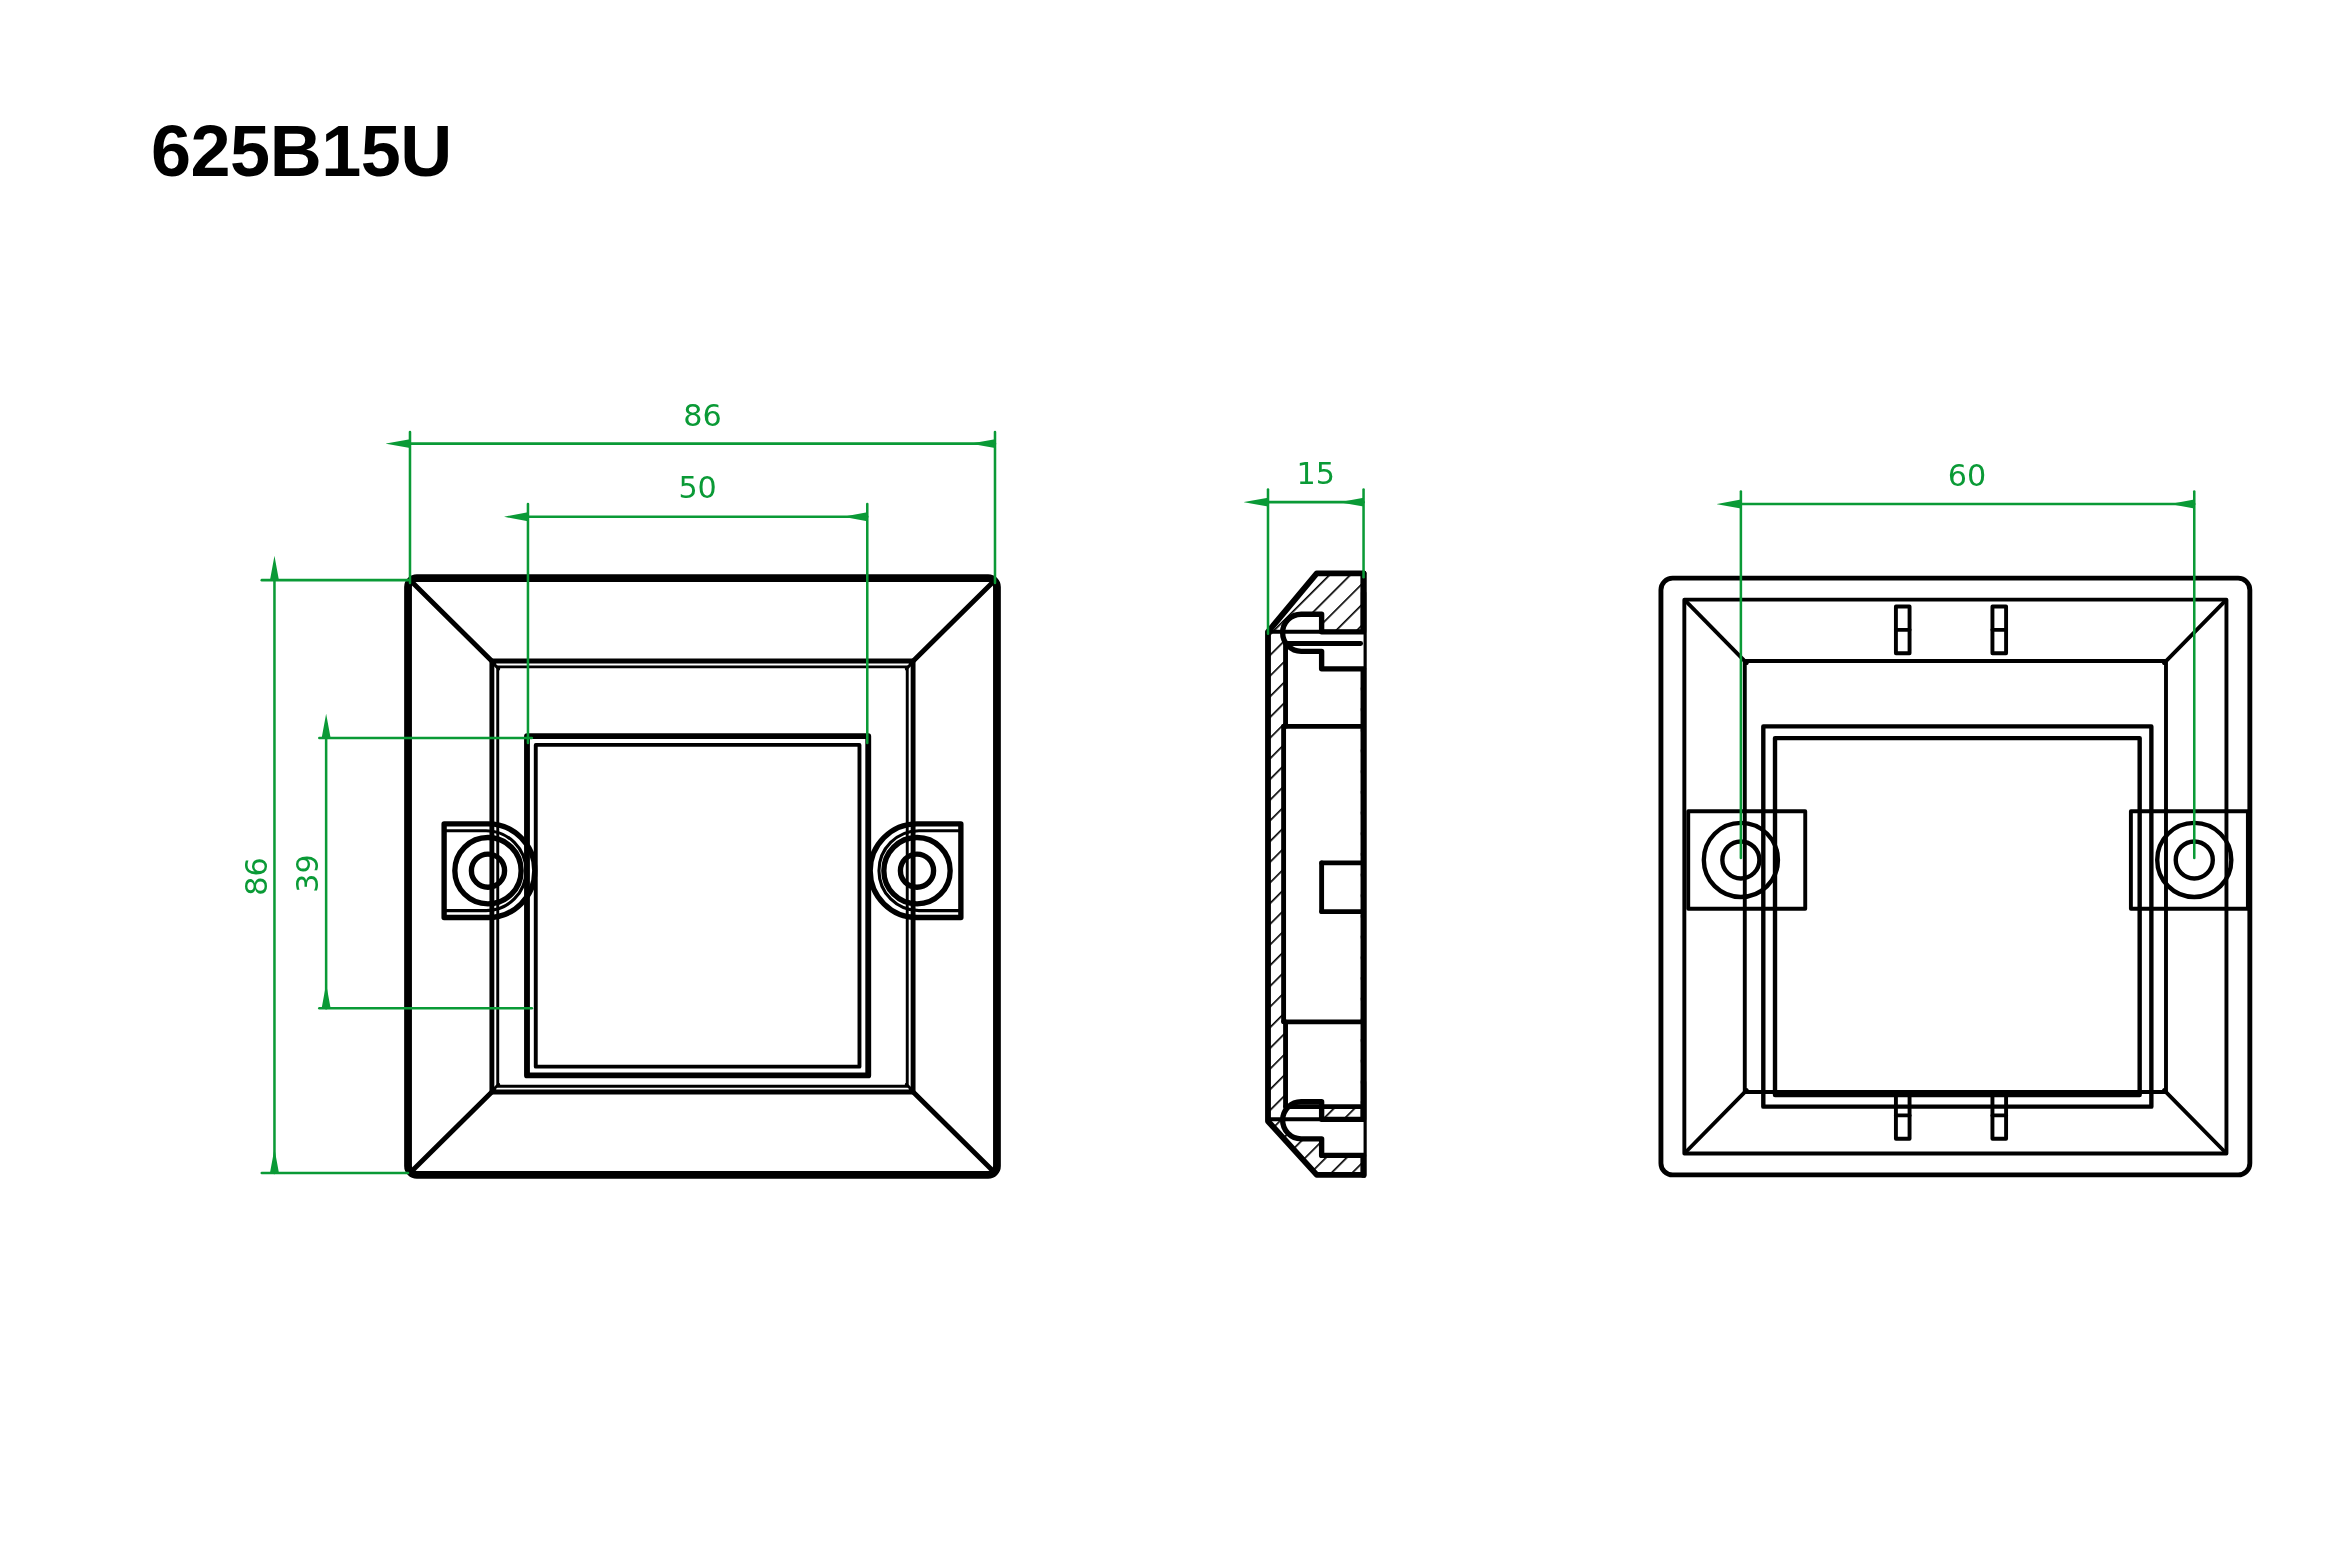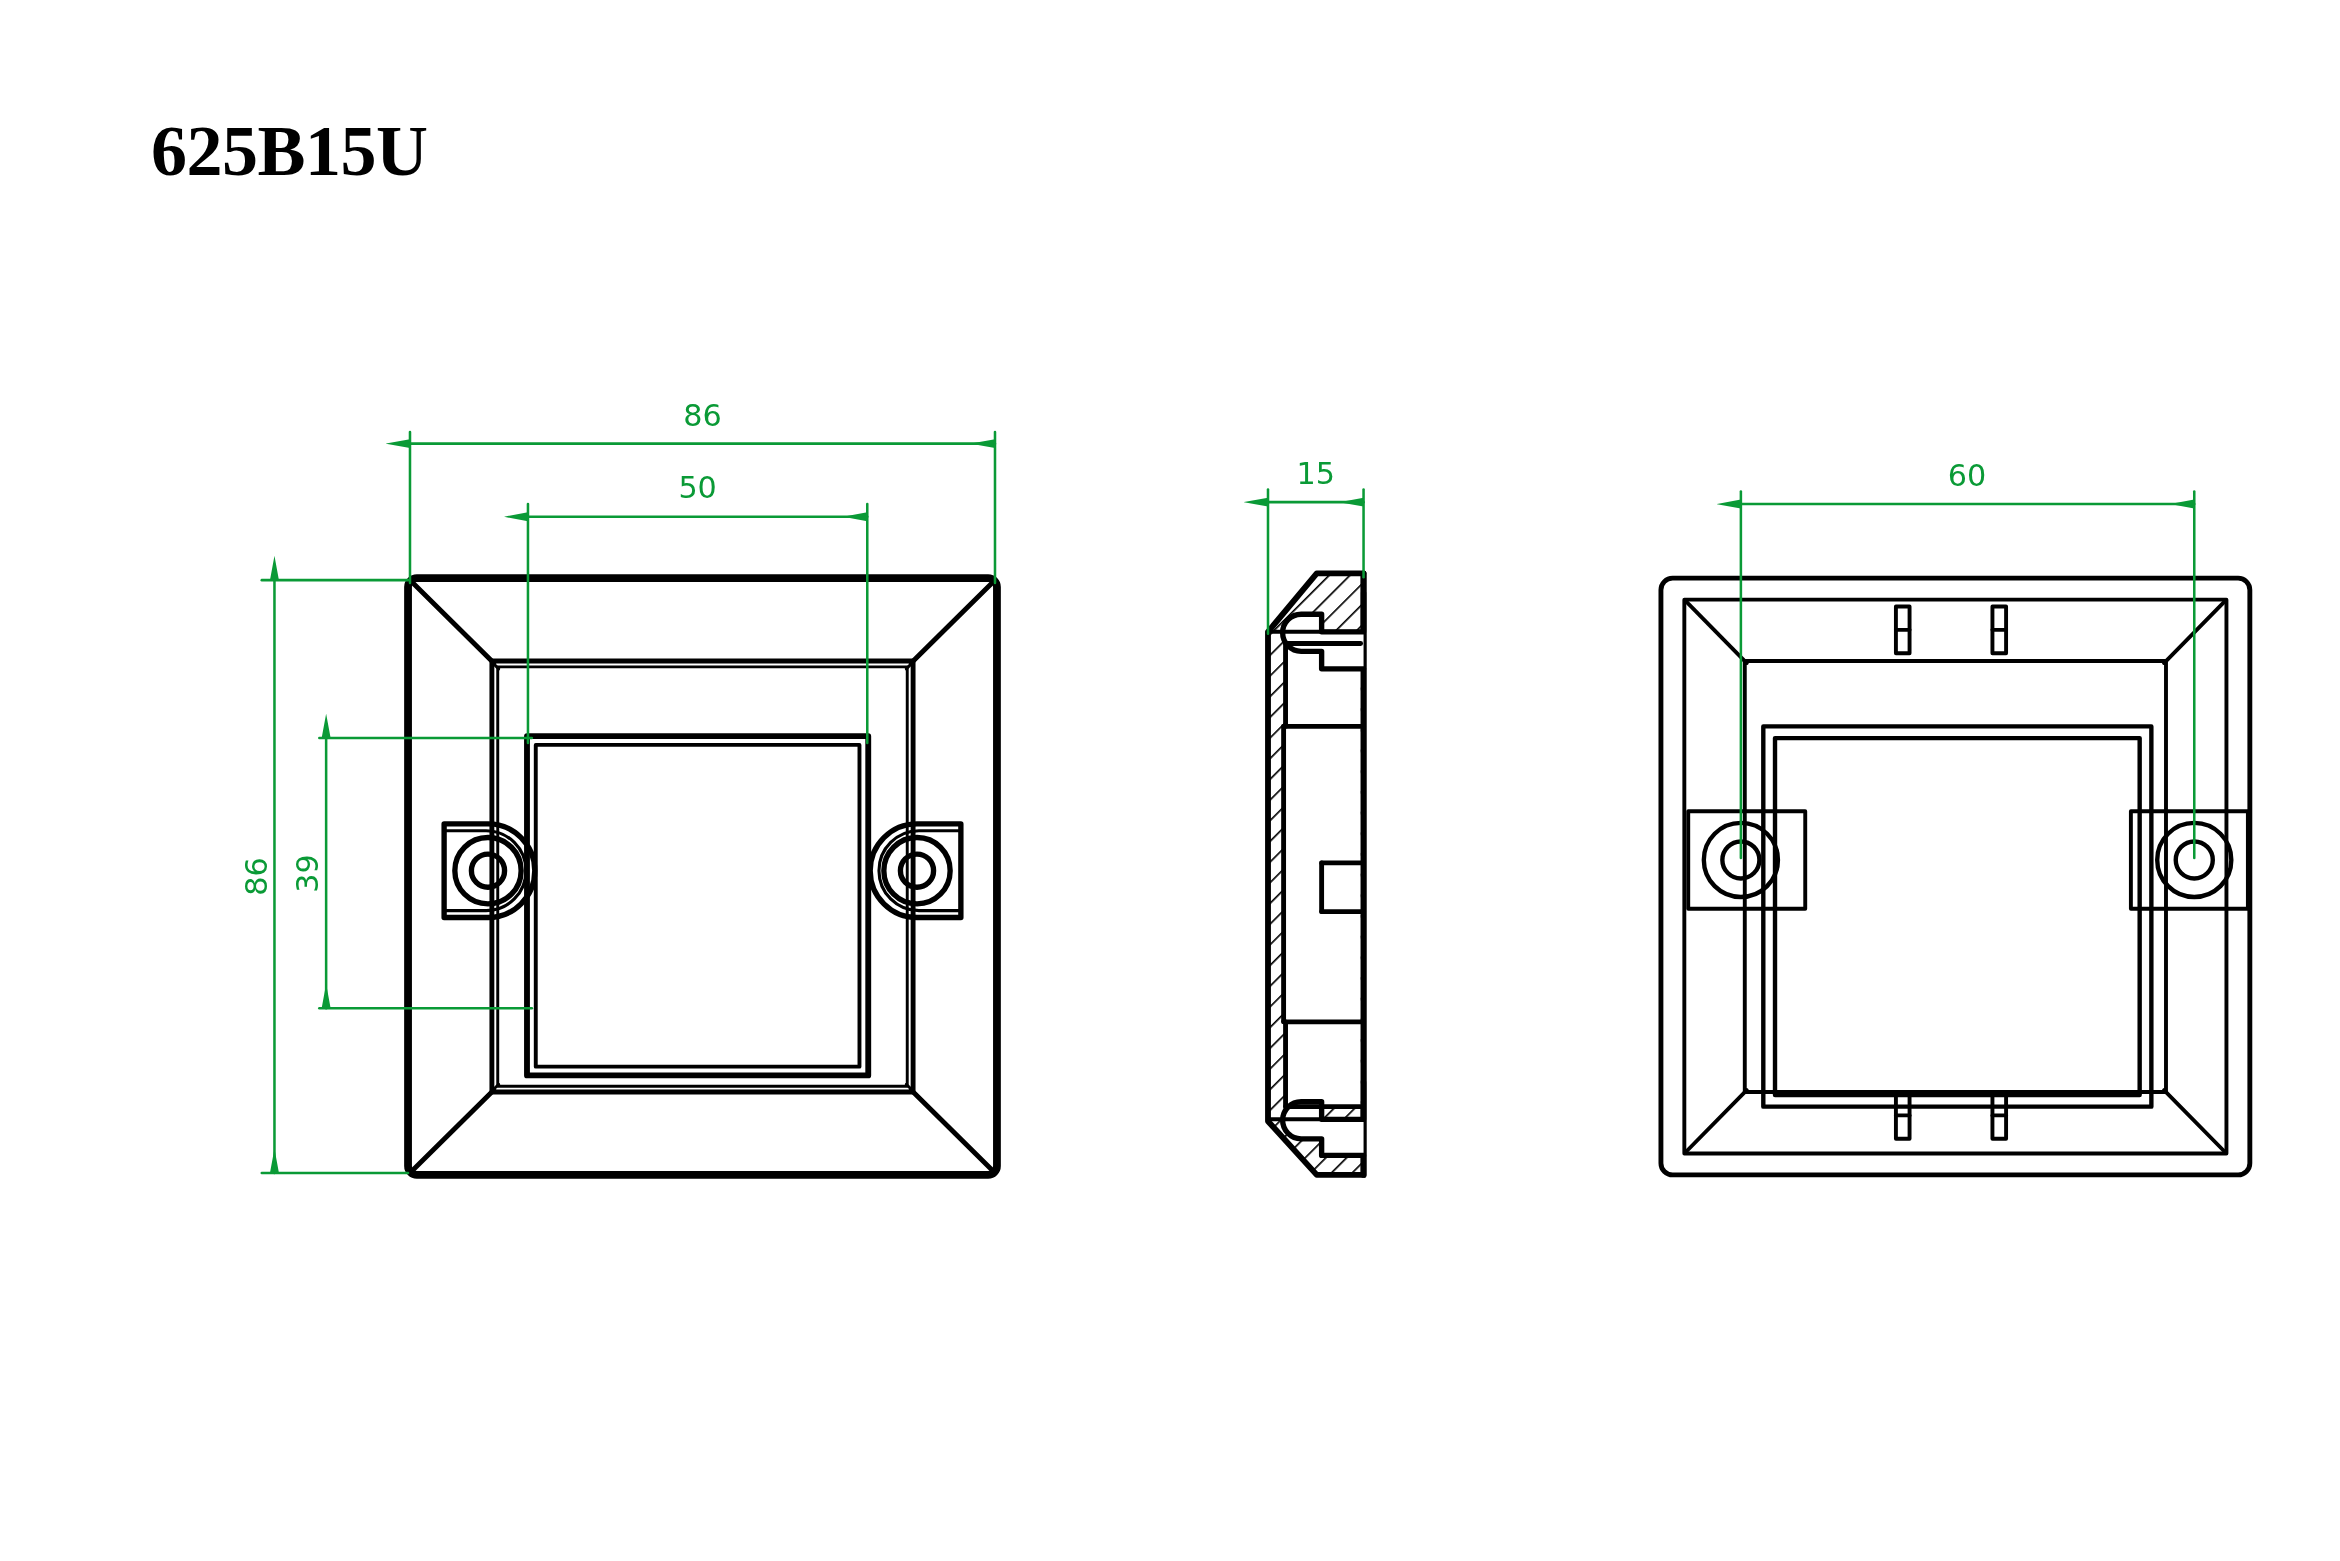--- a/index.html
+++ b/index.html
@@ -9,21 +9,21 @@
     font-family:"DejaVu Sans","Liberation Sans",sans-serif;
     overflow:hidden;
     position:relative;
   }
   #sheet{position:absolute;inset:0;background:#fff;}
   #title{
     position:absolute;left:151px;top:115px;
     font-size:72px;font-weight:700;color:#000;
     letter-spacing:-0.5px;line-height:1;
     white-space:nowrap;
-    font-family:Liberation Serif, serif;
+    font-family:Liberation Sans, sans-serif;
   }
   svg{position:absolute;left:0;top:0;display:block;}
   .dimtxt{
     font-family:"DejaVu Sans","Liberation Sans",sans-serif;
     font-size:31px; fill:#0a9a36;
   }
 </style>
 </head>
 <body>
 

